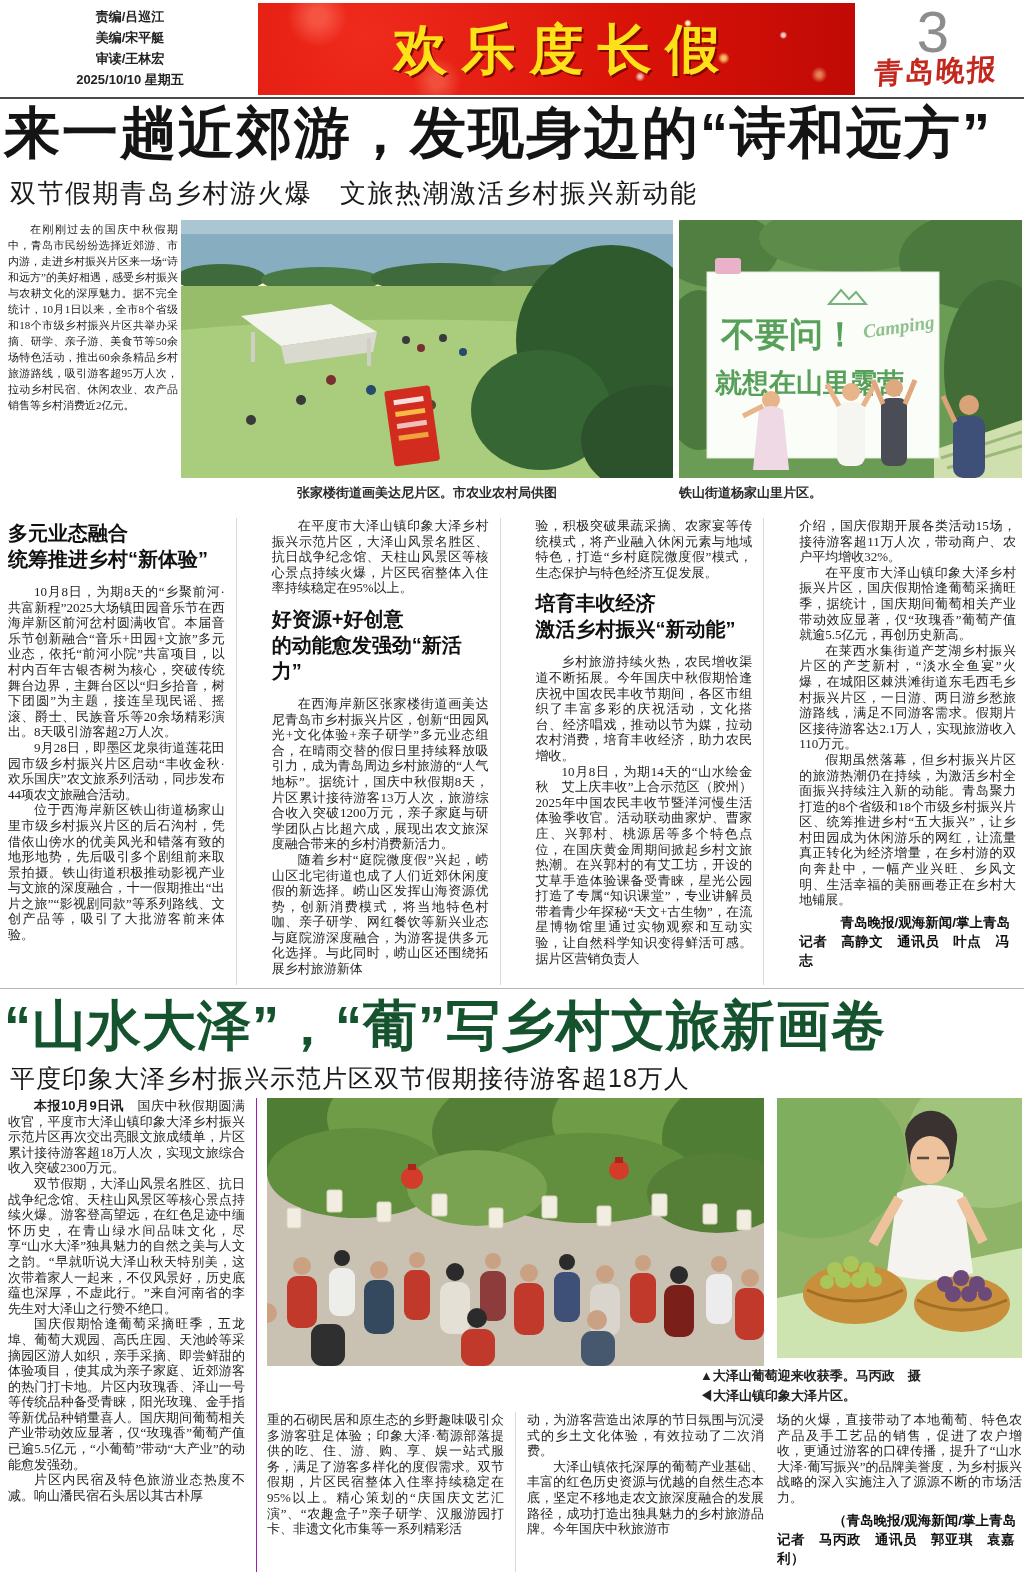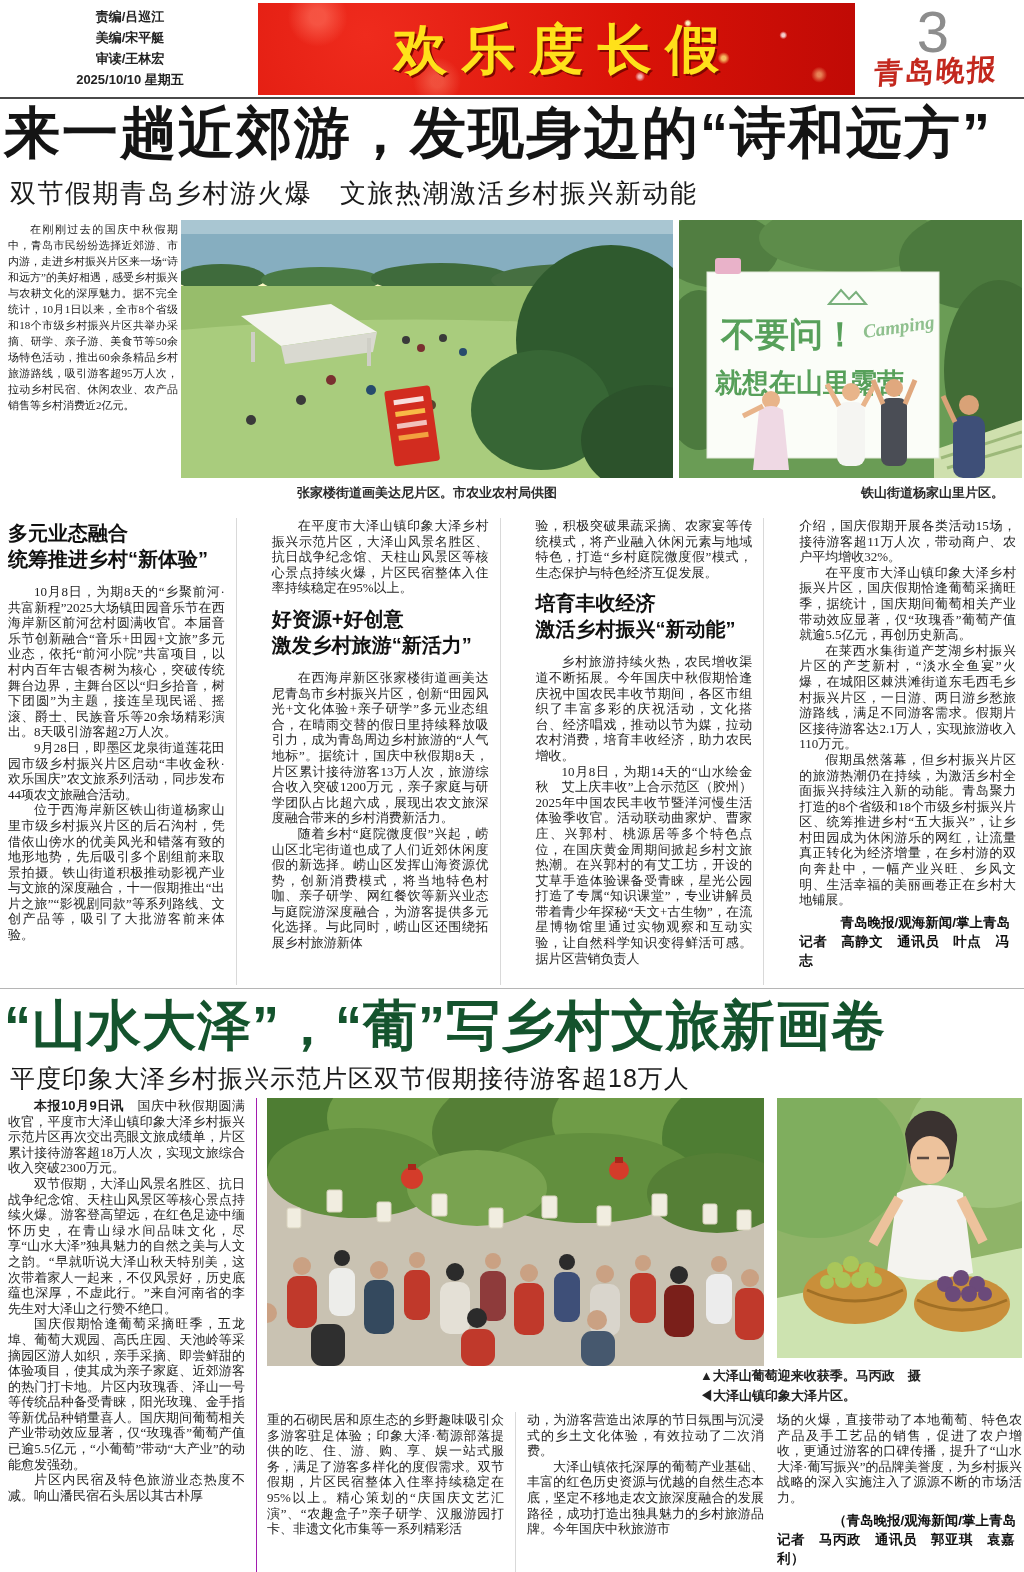--- a/index.html
+++ b/index.html
@@ -42,21 +42,21 @@
     letter-spacing:1.5px; color:#1a1a1a; }
   .a1-intro { position:absolute; left:8px; top:221px; width:170px; height:258px; overflow:hidden;
     font-family:"Liberation Serif", serif; font-size:11px; line-height:16px;
     text-align:justify; text-indent:2em; color:#222; }
   .photo { position:absolute; overflow:hidden; background:#fef9c3; }
   .photo svg { display:block; }
   #photo1 { left:181px; top:220px; width:492px; height:258px; }
   #photo2 { left:679px; top:220px; width:343px; height:258px; }
   .caption { position:absolute; top:484px; font-size:13px; font-weight:700; color:#2b2b2b; }
   #cap1 { left:181px; width:492px; text-align:center; }
-  #cap2 { left:679px; width:333px; text-align:right; padding-right:8px; }
+  #cap2 { left:679px; width:333px; padding-right:8px; }
   .a1-cols { position:absolute; left:8px; top:518px; width:1008px; height:467px; display:flex;gap:24px; }
   .col { flex:1; overflow:hidden; padding:0 11px; }
   .col:first-child { padding-left:0; }
   .col:last-child { padding-right:0; }
   .col.rule { border-right:1px solid #d9d9d9; }
   .sec-head { font-size:20px; line-height:26px; font-weight:800; color:#101010; margin:10px 0 12px; }
   .sec-head.first { margin-top:2px; }
   .bp { font-family:"Liberation Serif", serif; font-size:13px; line-height:15.6px;
         text-align:justify; text-indent:2em; color:#1e1e1e; margin:0; }
   .bp.cont { text-indent:0; }
@@ -203,21 +203,21 @@
         <div>统筹推进乡村“新体验”</div>
       </div>
       <p class="bp">10月8日，为期8天的“乡聚前河·共富新程”2025大场镇田园音乐节在西海岸新区前河岔村圆满收官。本届音乐节创新融合“音乐+田园+文旅”多元业态，依托“前河小院”共富项目，以村内百年古银杏树为核心，突破传统舞台边界，主舞台区以“归乡拾音，树下团圆”为主题，接连呈现民谣、摇滚、爵士、民族音乐等20余场精彩演出。8天吸引游客超2万人次。</p>
       <p class="bp">9月28日，即墨区龙泉街道莲花田园市级乡村振兴片区启动“丰收金秋·欢乐国庆”农文旅系列活动，同步发布44项农文旅融合活动。</p>
       <p class="bp">位于西海岸新区铁山街道杨家山里市级乡村振兴片区的后石沟村，凭借依山傍水的优美风光和错落有致的地形地势，先后吸引多个剧组前来取景拍摄。铁山街道积极推动影视产业与文旅的深度融合，十一假期推出“出片之旅”“影视剧同款”等系列路线、文创产品等，吸引了大批游客前来体验。</p>
     </div>
     <div class="col rule">
       <p class="bp">在平度市大泽山镇印象大泽乡村振兴示范片区，大泽山风景名胜区、抗日战争纪念馆、天柱山风景区等核心景点持续火爆，片区民宿整体入住率持续稳定在95%以上。</p>
       <div class="sec-head">
         <div>好资源+好创意</div>
-        <div>激发乡村旅游“新活力”</div>
+        <div>的动能愈发强劲“新活力”</div>
       </div>
       <p class="bp">在西海岸新区张家楼街道画美达尼青岛市乡村振兴片区，创新“田园风光+文化体验+亲子研学”多元业态组合，在晴雨交替的假日里持续释放吸引力，成为青岛周边乡村旅游的“人气地标”。据统计，国庆中秋假期8天，片区累计接待游客13万人次，旅游综合收入突破1200万元，亲子家庭与研学团队占比超六成，展现出农文旅深度融合带来的乡村消费新活力。</p>
       <p class="bp">随着乡村“庭院微度假”兴起，崂山区北宅街道也成了人们近郊休闲度假的新选择。崂山区发挥山海资源优势，创新消费模式，将当地特色村咖、亲子研学、网红餐饮等新兴业态与庭院游深度融合，为游客提供多元化选择。与此同时，崂山区还围绕拓展乡村旅游新体</p>
     </div>
     <div class="col rule">
       <p class="bp cont">验，积极突破果蔬采摘、农家宴等传统模式，将产业融入休闲元素与地域特色，打造“乡村庭院微度假”模式，生态保护与特色经济互促发展。</p>
       <div class="sec-head">
         <div>培育丰收经济</div>
         <div>激活乡村振兴“新动能”</div>
       </div>

